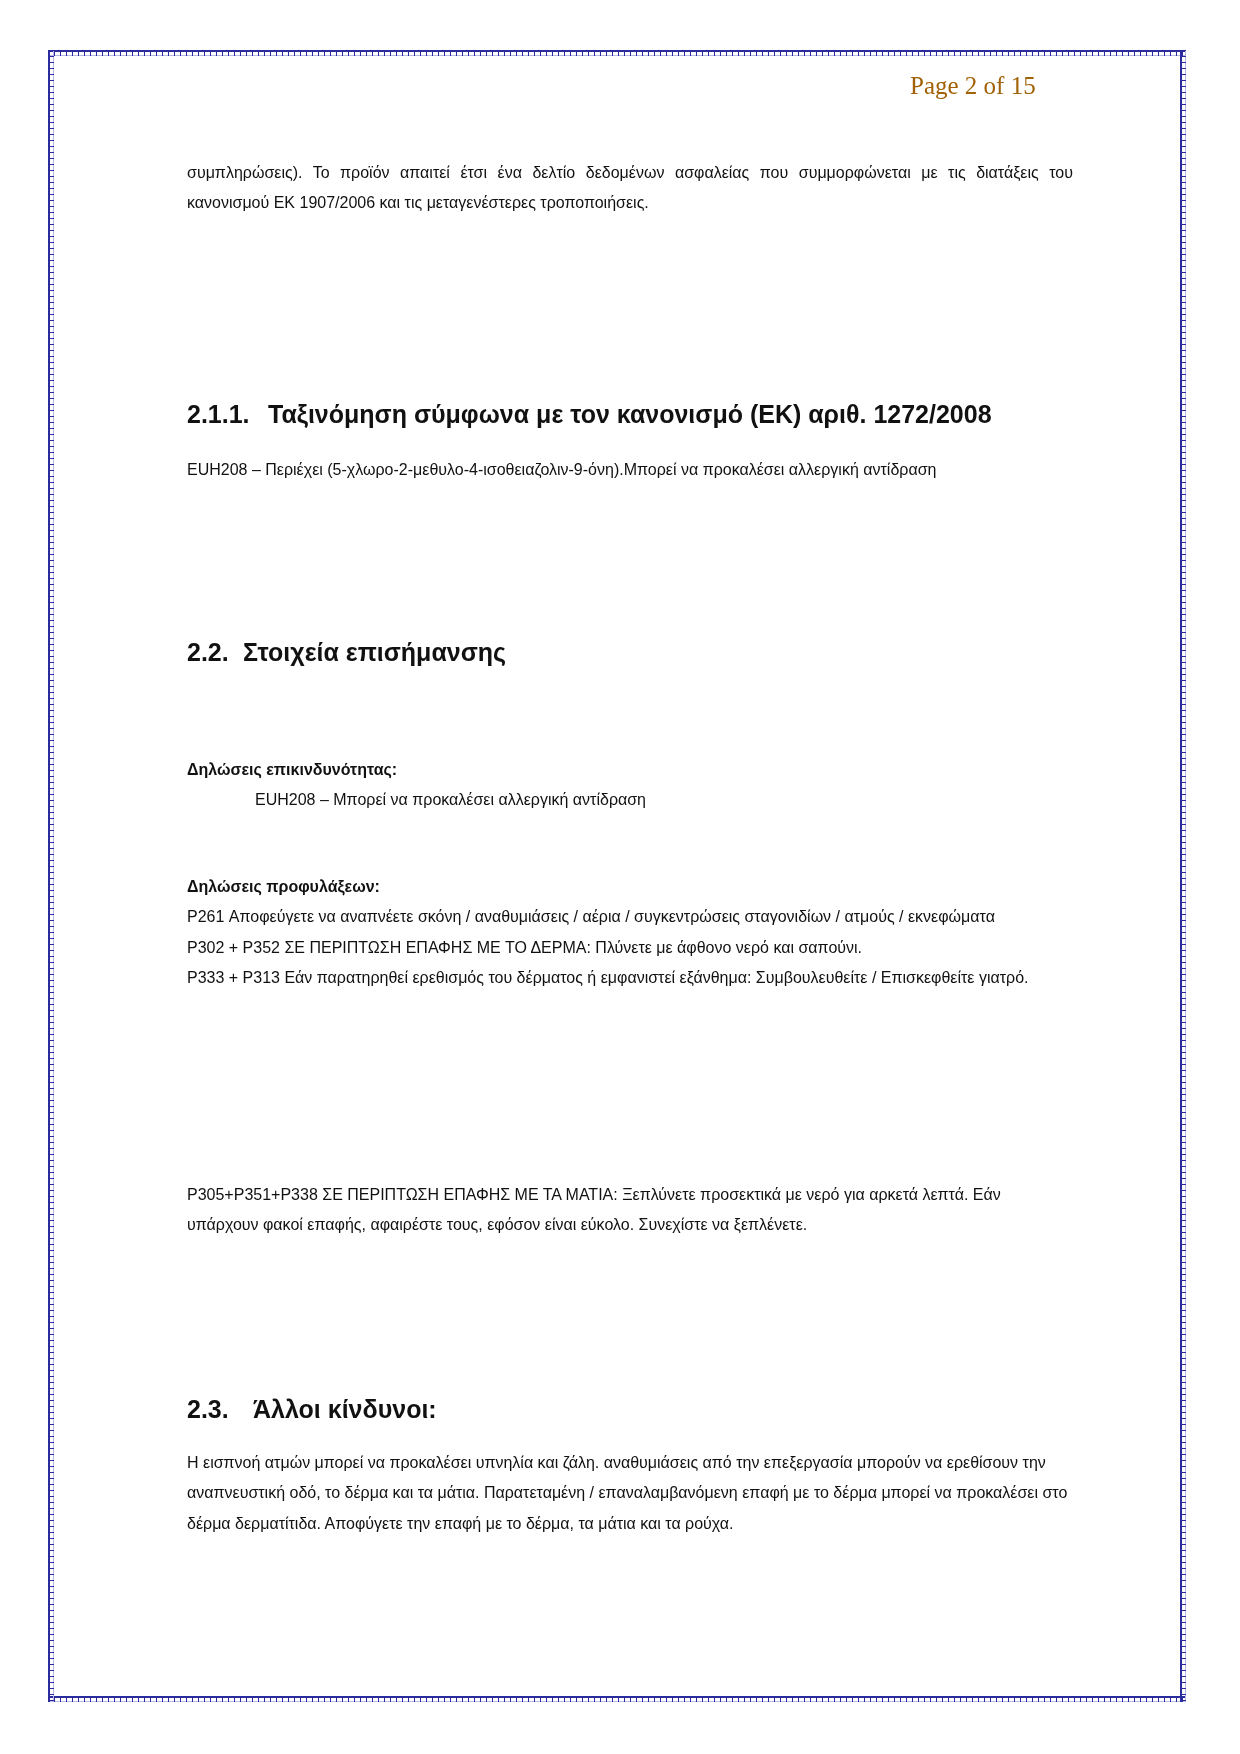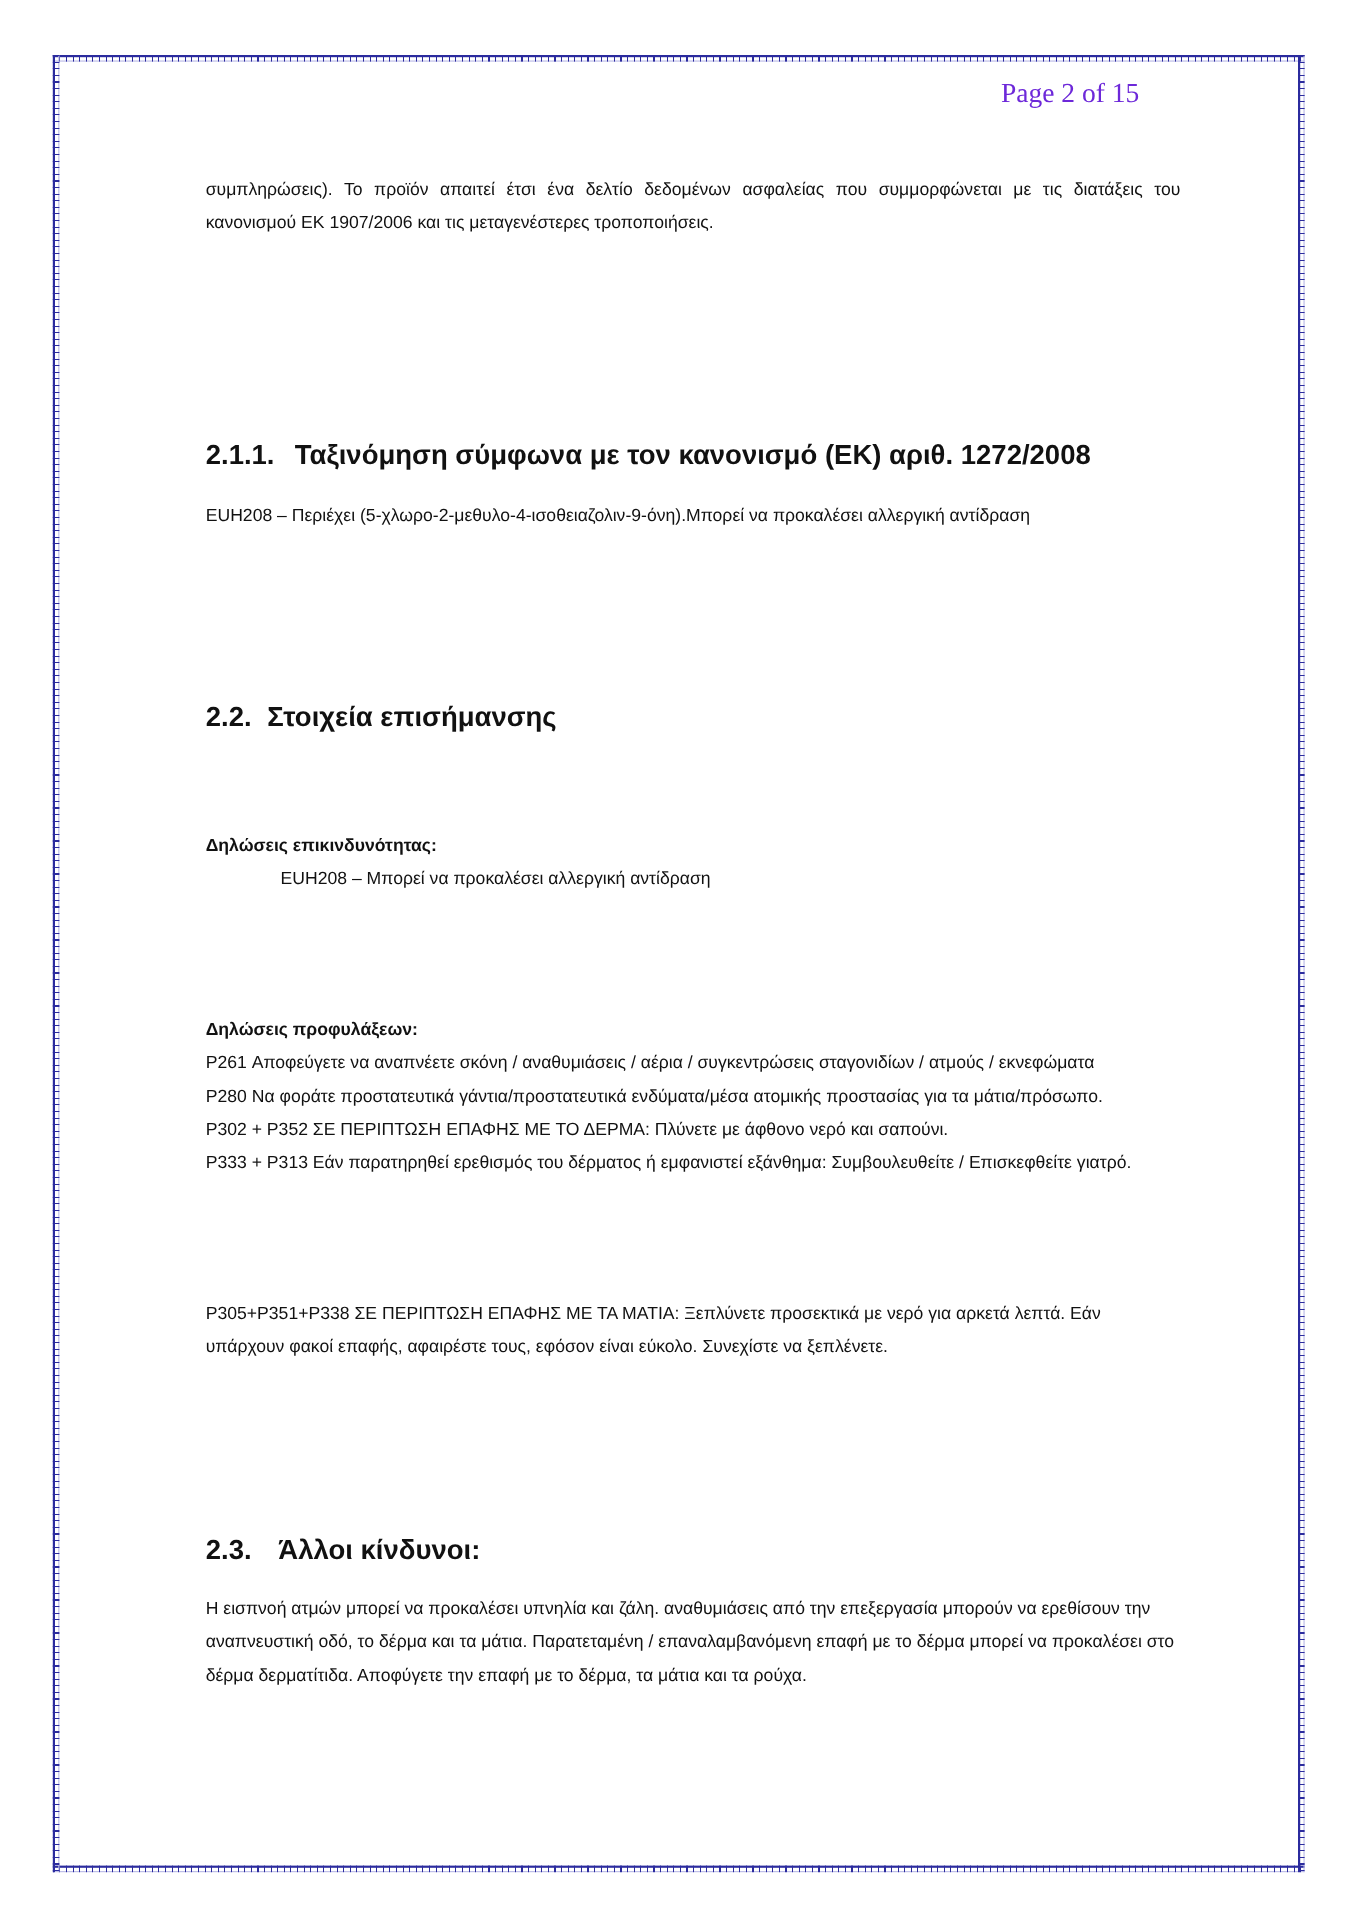--- a/index.html
+++ b/index.html
@@ -48,21 +48,21 @@
     }
     .border-left { left: 0; }
     .border-right { right: 0; }
 
     .page-number {
       position: absolute;
       left: 910px;
       top: 72px;
       font-family: "Liberation Serif", "DejaVu Serif", serif;
       font-size: 25px;
-      color: #6d28d9;
+      color: #a16207;
     }
 
     .content {
       position: absolute;
       left: 187px;
       top: 0;
       width: 886px;
     }
     .block {
       position: absolute;
@@ -120,24 +120,23 @@
 
   <div class="heading" style="top:638px;">
     <span class="num" style="width:56px;">2.2.</span><span>Στοιχεία επισήμανσης</span>
   </div>
 
   <div class="block" style="top:755px;">
     <p class="sub-heading">Δηλώσεις επικινδυνότητας:</p>
     <p class="indent-line">EUH208 – Μπορεί να προκαλέσει αλλεργική αντίδραση</p>
   </div>
 
-  <div class="block justify" style="top:922px;">
+  <div class="block justify" style="top:872px;">
     <p class="sub-heading">Δηλώσεις προφυλάξεων:</p>
     <p>P261 Αποφεύγετε να αναπνέετε σκόνη / αναθυμιάσεις / αέρια / συγκεντρώσεις σταγονιδίων / ατμούς / εκνεφώματα</p>
-    <p>P280 Να φοράτε προστατευτικά γάντια/προστατευτικά ενδύματα/μέσα ατομικής προστασίας για τα μάτια/πρόσωπο.</p>
     <p>P302 + P352 ΣΕ ΠΕΡΙΠΤΩΣΗ ΕΠΑΦΗΣ ΜΕ ΤΟ ΔΕΡΜΑ: Πλύνετε με άφθονο νερό και σαπούνι.</p>
     <p>P333 + P313 Εάν παρατηρηθεί ερεθισμός του δέρματος ή εμφανιστεί εξάνθημα: Συμβουλευθείτε / Επισκεφθείτε γιατρό.</p>
   </div>
 
   <div class="block" style="top:1180px; width:880px;">
     <p>P305+P351+P338  ΣΕ ΠΕΡΙΠΤΩΣΗ ΕΠΑΦΗΣ ΜΕ ΤΑ ΜΑΤΙΑ: Ξεπλύνετε προσεκτικά με νερό για αρκετά λεπτά. Εάν υπάρχουν φακοί επαφής, αφαιρέστε τους, εφόσον είναι εύκολο. Συνεχίστε να ξεπλένετε.</p>
   </div>
 
   <div class="heading" style="top:1395px;">
     <span class="num" style="width:66px;">2.3.</span><span>Άλλοι κίνδυνοι:</span>

